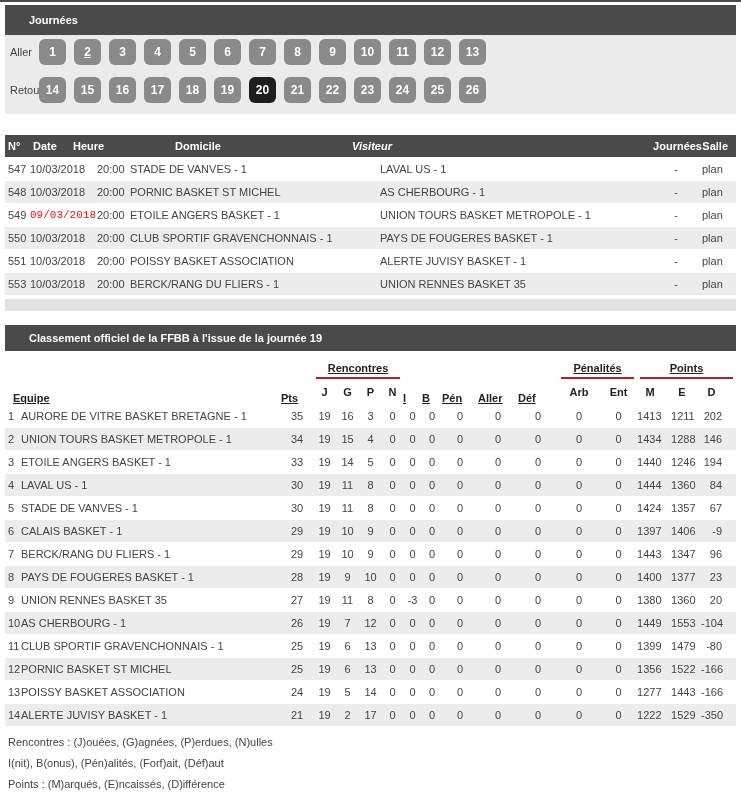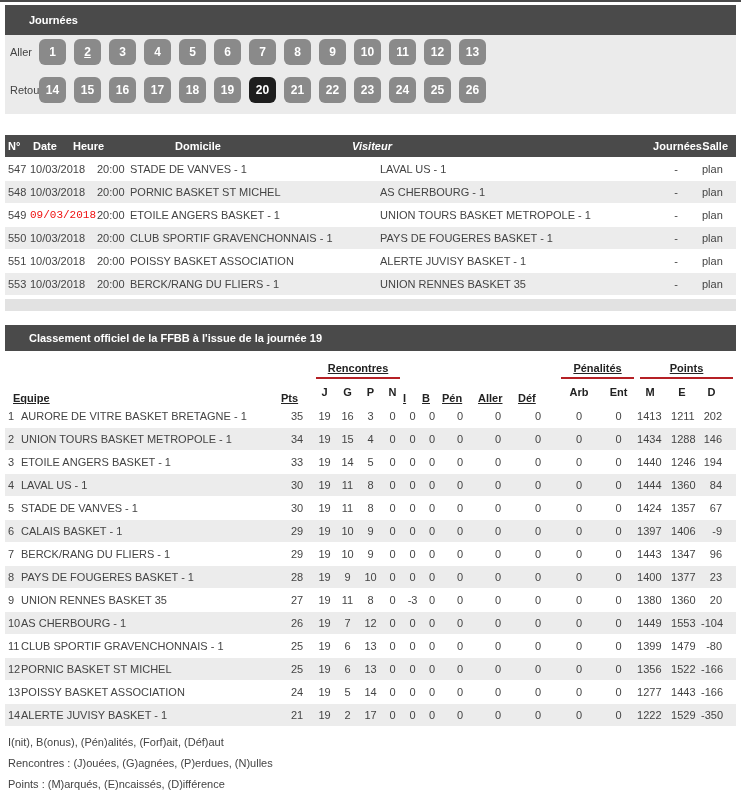--- a/index.html
+++ b/index.html
@@ -610,18 +610,18 @@
           <td>0</td>
           <td class="c-m">1222</td>
           <td class="c-e">1529</td>
           <td class="c-d">-350</td>
         </tr>
 
     </tbody>
   </table>
 
   <div class="legend">
+    <div class="legend-line">Rencontres : (J)ouées, (G)agnées, (P)erdues, (N)ulles</div>
     <div class="legend-line">I(nit), B(onus), (Pén)alités, (Forf)ait, (Déf)aut</div>
-    <div class="legend-line">Rencontres : (J)ouées, (G)agnées, (P)erdues, (N)ulles</div>
     <div class="legend-line">Points : (M)arqués, (E)ncaissés, (D)ifférence</div>
   </div>
 
 </div>
 
 </body></html>

